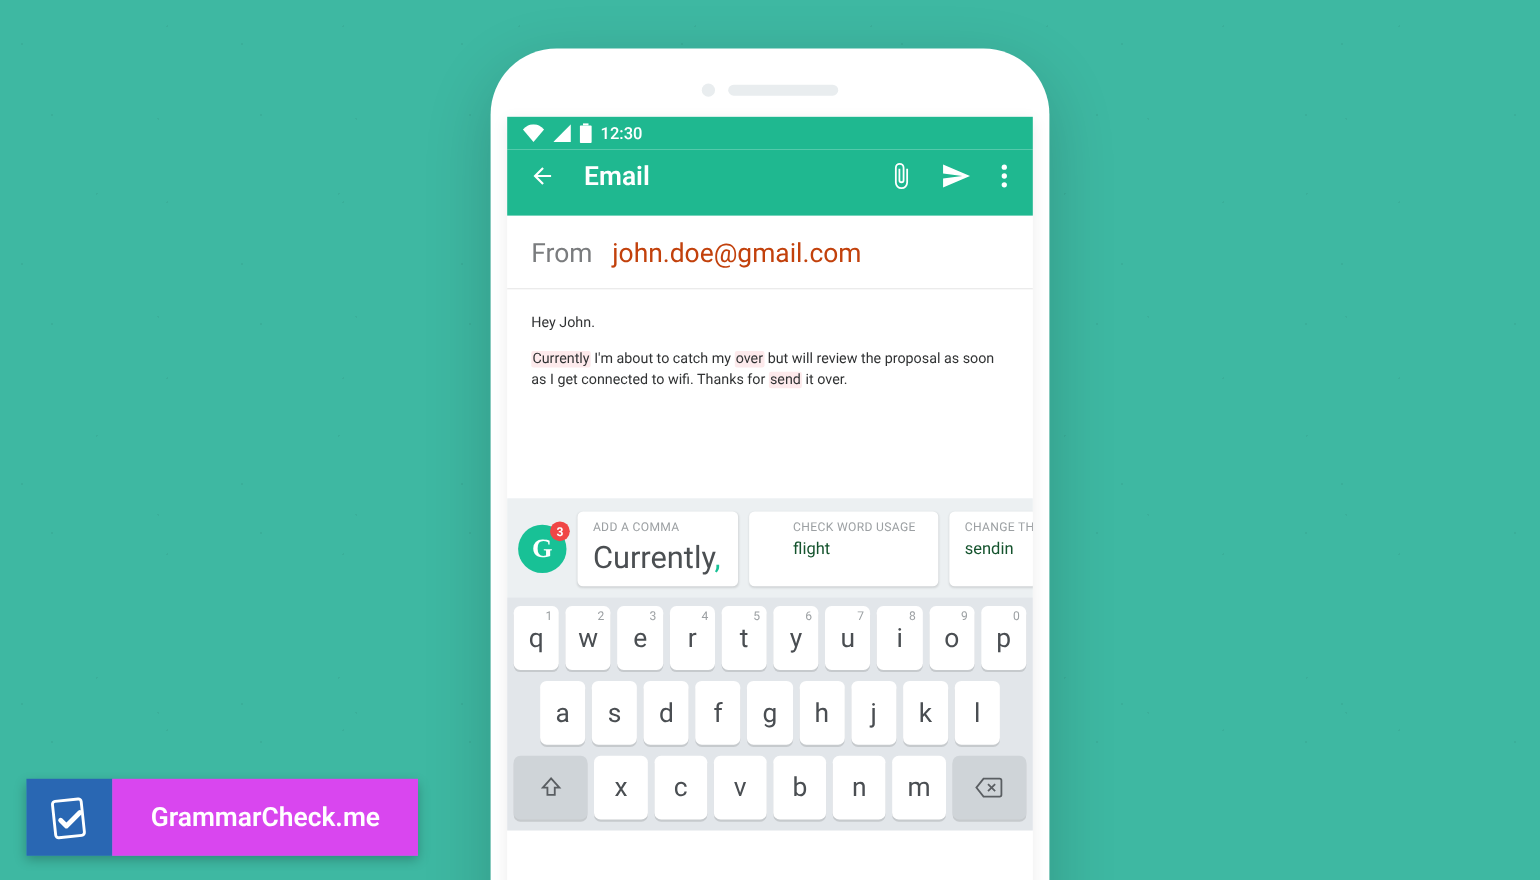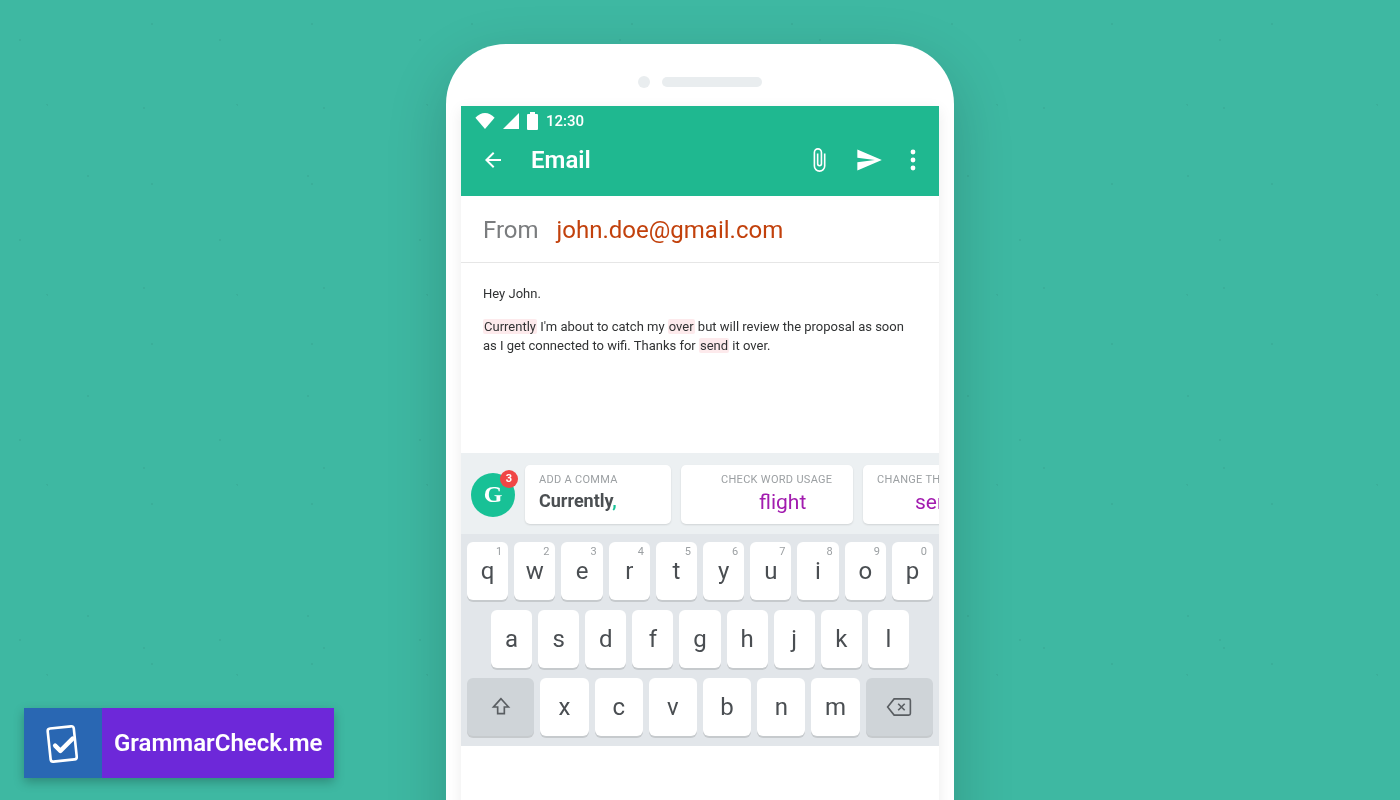--- a/index.html
+++ b/index.html
@@ -60,39 +60,39 @@
   
   .suggestions { display:flex; gap:10px; padding:12px 10px 10px 10px; background:#ecf0f2; align-items:stretch;}
   .g-btn { position:relative; width:44px; height:44px; border-radius:50%; background:#18c196; display:flex; align-items:center; justify-content:center; align-self:center; flex:none;}
   .g-btn span.g { color:#fff; font-weight:700; font-size:24px; font-family:Georgia,serif;}
   .g-badge { position:absolute; top:-3px; right:-3px; width:18px; height:18px; border-radius:50%; background:#f04646; color:#fff; font-size:11px; font-weight:700; display:flex; align-items:center; justify-content:center;}
   .card { background:#fff; border-radius:5px; padding:8px 14px 10px 14px; box-shadow:0 1px 2px rgba(0,0,0,.12); white-space:nowrap; overflow:hidden; cursor:pointer;}
   .card.c1 { flex:none; width:146px;}
   .card.c2 { flex:none; width:172px;padding-left:40px;}
   .card.c3 { flex:none; width:90px;}
   .card .hint { color:#9ca0a3; font-size:11px; letter-spacing:.3px; text-transform:uppercase; margin-bottom:4px;}
-  .card .fix { font-size:18px; color:#4b4f52;font-weight:bold;}
+  .card .fix { font-size:28px; color:#4b4f52;}
   .card .fix .accent { color:#18c196;}
-  .card .fix-accent { font-size:21px; color:#a21caf;margin-left:38px;}
+  .card .fix-accent { font-size:15px; color:#14532d;}
 
   
   .keyboard { background:#e2e6ea; padding:8px 6px 0 6px; }
   .krow { display:flex; gap:6px; margin-bottom:10px; }
   .krow.r2 { padding:0 24px; }
   .krow.r3 { padding:0 0; }
   .key { flex:1; position:relative; height:58px; background:#fff; border-radius:6px; box-shadow:0 2px 0 rgba(0,0,0,.12); display:flex; align-items:center; justify-content:center; font-size:24px; color:#4a4e52; cursor:pointer;}
   .key .num { position:absolute; top:3px; right:6px; font-size:11px; color:#9ca0a3;}
   .key.shift, .key.bksp { background:#cfd4d8; flex:1.4;}
   .key.shift svg, .key.bksp svg { fill:#5a5e62; }
 
   
   .watermark { position:absolute; left:24px; bottom:22px; display:flex; align-items:stretch; height:70px; box-shadow:0 4px 10px rgba(0,0,0,.25);}
   .wm-icon { width:78px; background:#2967b3; display:flex; align-items:center; justify-content:center;}
   .wm-icon svg { fill:#fff;}
-  .wm-text { background:#6d28d9; color:#fff; display:flex; align-items:center; padding:0 12px; font-size:24px; font-weight:600;}
+  .wm-text { background:#d946ef; color:#fff; display:flex; align-items:center; padding:0 35px; font-size:24px; font-weight:600;}
 </style>
 </head>
 <body>
 
 <div class="phone">
   <div class="speaker-row">
     <div class="camera-dot"></div>
     <div class="speaker-slot"></div>
   </div>
 

